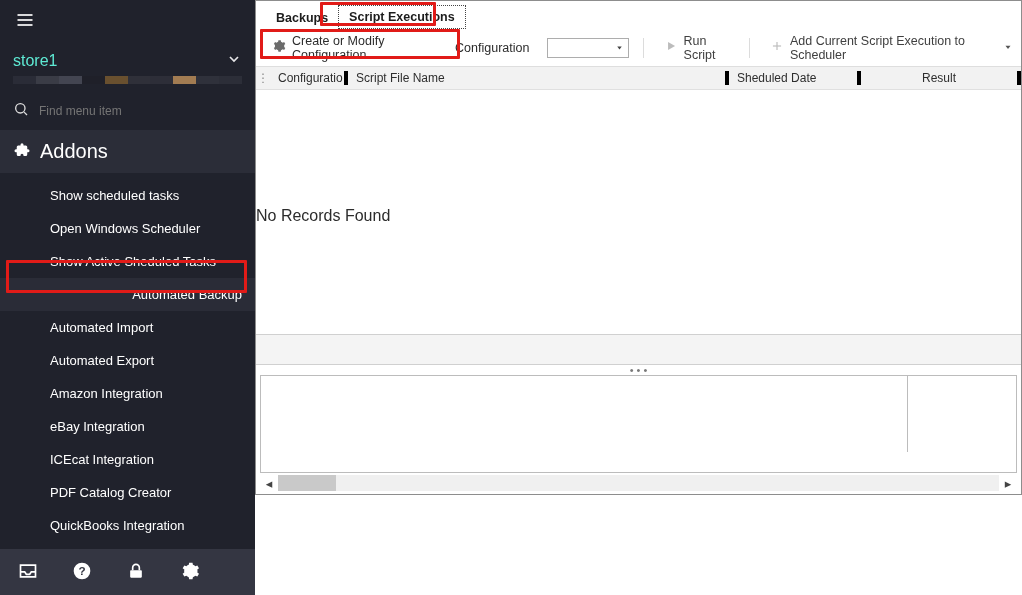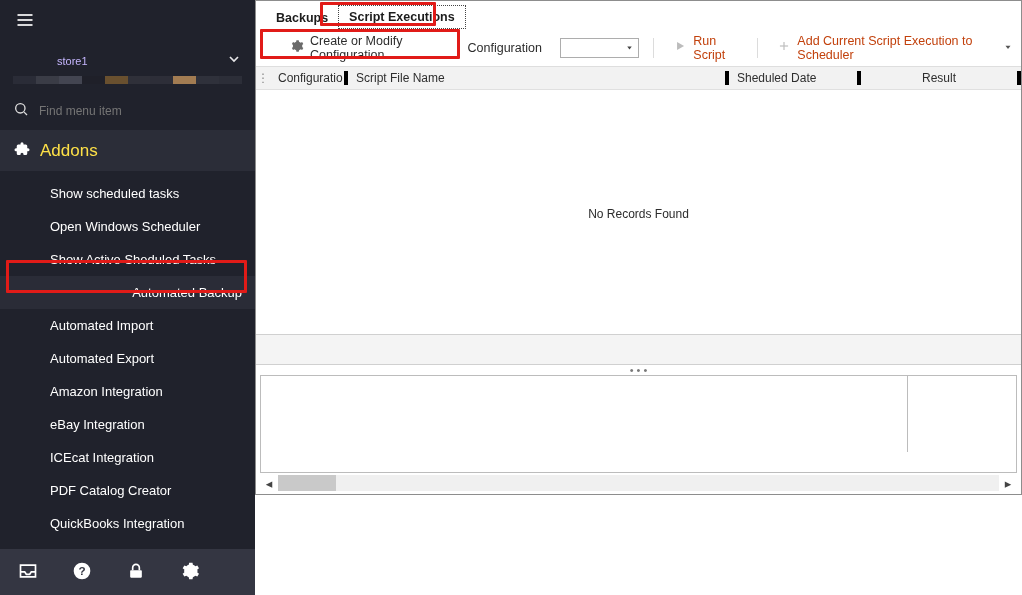--- a/index.html
+++ b/index.html
@@ -26,21 +26,21 @@
     padding:10px 15px 4px 15px;
     color:#fff;
     font-size:20px;
     cursor:pointer;
   }
   .store-row {
     display:flex; align-items:center;
     padding: 12px 13px 4px 13px;
     cursor:pointer;
   }
-  .store-name { flex:1; font-size:11px; color:#c4b5fd;margin-left:44px;}
+  .store-name { flex:1; font-size:16px; color:#5eead4;}
   .store-chev { font-size:14px; color:#e6e6e8; }
   .stripes {
     display:flex; height:10px; margin: 2px 13px 8px 13px;
   }
   .stripes span { flex:1; height:8px; }
   .search-row {
     display:flex; align-items:center;
     padding: 7px 13px 10px 13px;
     cursor:text;
   }
@@ -49,21 +49,21 @@
     background:transparent; border:none; outline:none;
     color:#878791; font-size:12px; margin-left:10px;
     width:100%;
   }
   .section-head {
     display:flex; align-items:center;
     padding:10px 13px 10px 13px;
     background:#2b2d38;
   }
   .section-head svg { width:18px;height:18px; color:#fff;}
-  .section-head-title { margin-left:9px; font-size:17px; color:#fde047;}
+  .section-head-title { margin-left:9px; font-size:20px; color:#ffffff;}
   .menu { flex:1; overflow:hidden; padding-top:6px;}
   .menu-item {
     padding:9px 13px 9px 50px;
     font-size:13px; color:#ffffff;
     cursor:pointer;
     position:relative;
   }
   .menu-item.active { background:#2a2c37;text-align:right; }
   
   .hi-red {
@@ -89,29 +89,29 @@
   }
   .tab {
     padding:4px 10px 4px 10px; font-size:12.5px; font-weight:700; color:#1c1c1c;
     cursor:pointer;
   }
   .tab.active {
     border:1px dotted #444; background:#fff;
   }
   .toolbar {
     display:flex; align-items:center;
-    height:38px; padding-left:28px; gap:14px;
+    height:38px; padding-left:10px; gap:14px;
     border-bottom:1px solid #dedede;
   }
   .tb-btn {
     display:flex; align-items:center; gap:6px;
     padding:3px 6px; font-size:12.5px; color:#2c2c2c;
     cursor:pointer;
   }
-  .tb-btn.disabled { color:#c2410c;justify-content:center; }
+  .tb-btn.disabled { color:#404040;justify-content:center; }
   .tb-sep { width:1px; height:20px; background:#dcdcdc; }
   .conf-label {font-size:12.5px; color:#2c2c2c; padding-left:4px;}
   .conf-select {
     width:96px; height:20px; border:1px solid #adadad;
     background:#fff; margin-left:4px; cursor:pointer;
     display:flex;align-items:center;justify-content:flex-end;padding-right:4px;
   }
   .conf-select svg{width:9px;height:9px;}
   .tb-icon svg{width:14px;height:14px;}
   .tb-overflow {margin-left:auto; margin-right:8px; cursor:pointer;}
@@ -127,22 +127,22 @@
   .gh-conf { width:78px;}
   .gh-file { flex:1;}
   .gh-exec { width:132px;}
   .gh-result{ width:160px;text-align:center;}
   
   .grid-body {
     height:245px; background:#fff; position:relative;
     border-bottom:1px solid #d0d0d0;
   }
   .no-records {
-    position:absolute; top:117px; left:0; right:0; text-align:center;
-    font-size:12px; color:#2c2c2c;
+    position:absolute; top:117px; left:0; right:0; text-align:left;
+    font-size:16px; color:#2c2c2c;
   }
   .grid-footer { height:30px; background:#f4f4f4; border-bottom:1px solid #d0d0d0;}
   .splitter {
     height:10px; display:flex; align-items:center; justify-content:center;
     background:#fff; color:#7a7a7a; font-size:11px;
   }
   .lower-pane {
     flex:1; border:1px solid #bcbcbc; margin:0 4px 0 4px; position:relative;
     display:flex;
   }

